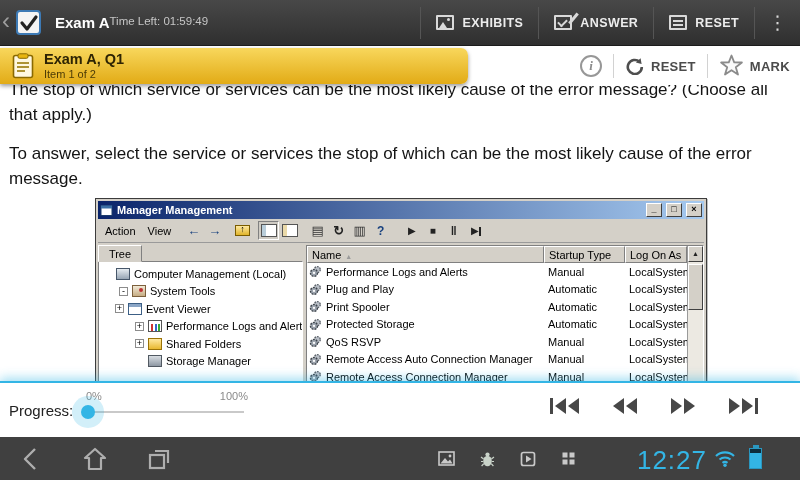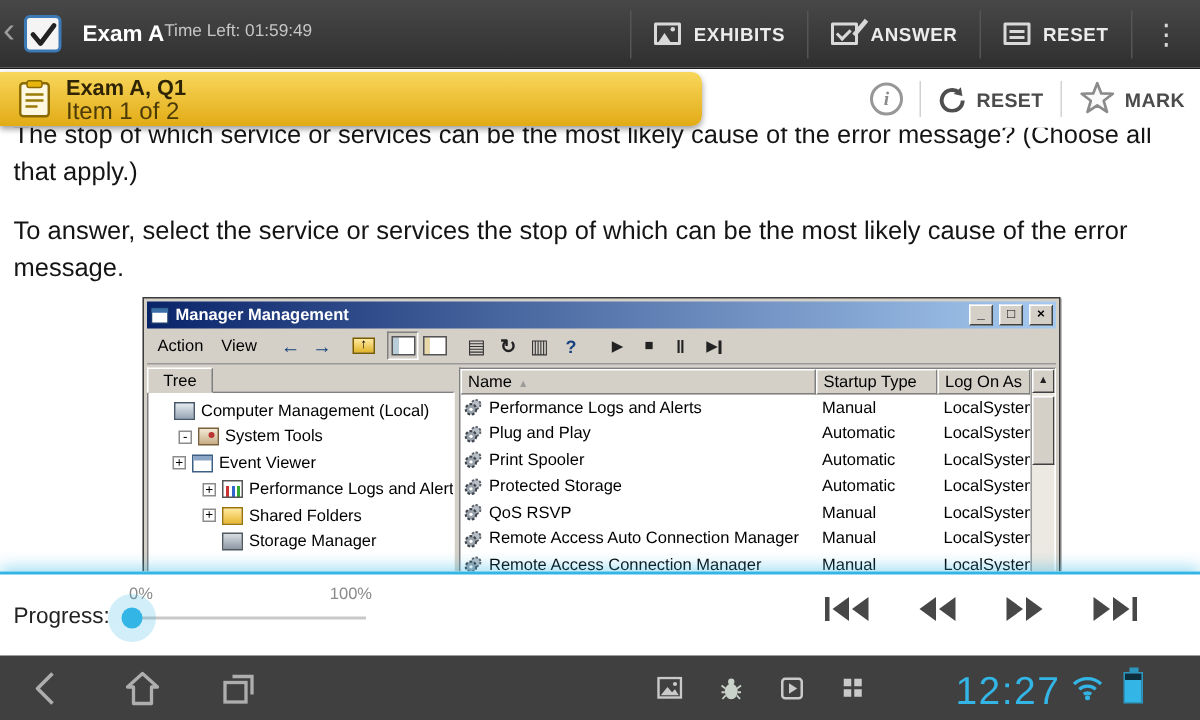--- a/index.html
+++ b/index.html
@@ -36,21 +36,21 @@
   .ai-review { border:2px solid #d9d9d9; border-radius:1px; }
   .ai-review::before { content:""; position:absolute; left:2px; top:3px; width:10px; height:2px; background:#d9d9d9; box-shadow:0 4px 0 #d9d9d9; }
 
   
   .banner-row { position:absolute; top:47px; left:0; right:0; height:38px; background:#fff; z-index:20; }
   .banner { position:absolute; left:0; top:1px; width:468px; height:36px;
     background:linear-gradient(#f8d75c,#e2ab16); border-radius:0 7px 7px 0;
     box-shadow:0 2px 4px rgba(0,0,0,.4); display:flex; align-items:center; }
   .banner-icon { margin:0 10px 0 12px; }
   .banner-title { font-size:14.5px; font-weight:bold; color:#2e2403; line-height:17px; }
-  .banner-subtitle { font-size:16px; color:#4c3b06; line-height:13px; }
+  .banner-subtitle { font-size:11px; color:#4c3b06; line-height:13px; }
   .banner-controls { position:absolute; right:10px; top:1px; height:36px; display:flex; align-items:center; gap:11px; }
   .info-btn { width:22px; height:22px; border:2px solid #979797; border-radius:50%;
     color:#8b8b8b; font-weight:bold; font-size:13px; font-style:italic;
     font-family:"Liberation Serif", serif; display:flex; align-items:center; justify-content:center; cursor:pointer; }
   .ctrl-sep { width:1px; height:24px; background:#d2d2d2; }
   .ctrl-btn { display:flex; align-items:center; gap:6px; color:#4b4b4b; font-size:13px;
     font-weight:bold; letter-spacing:.3px; cursor:pointer; }
 
   
   .question-area { position:absolute; top:85px; left:0; right:0; height:296px; overflow:hidden;

